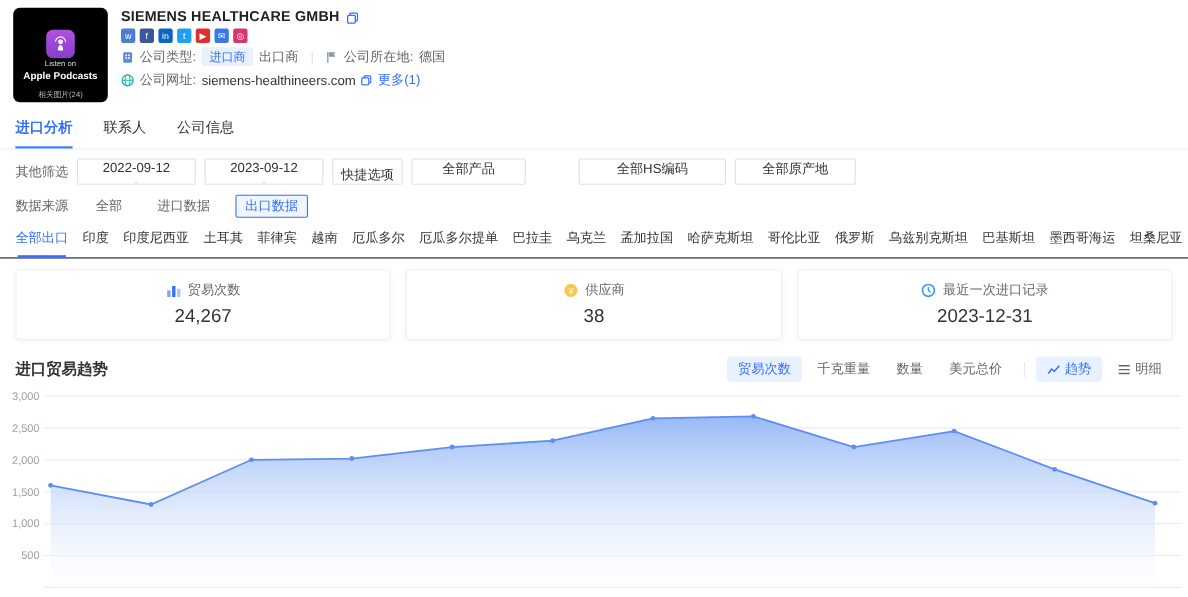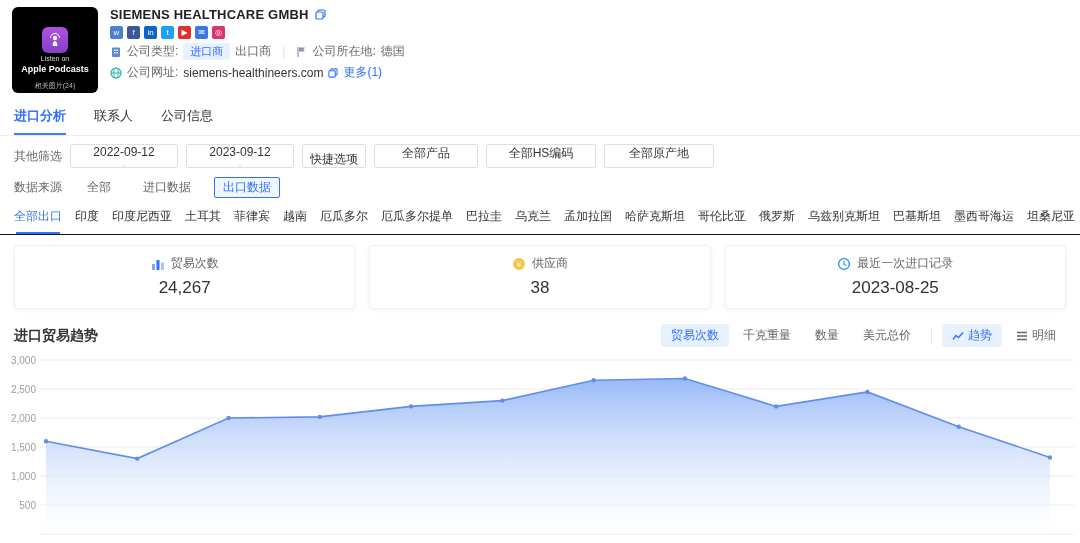--- a/index.html
+++ b/index.html
@@ -7,21 +7,21 @@
   body{font-family:"Liberation Sans","DejaVu Sans",sans-serif;font-size:12px;color:#333;background:#fff;position:relative;}
   svg{display:block;}
   
   .hdr{display:flex;padding:7px 12px 0;height:98px;}
   .logo{width:86px;height:86px;background:#000;border-radius:6px;flex-shrink:0;display:flex;flex-direction:column;align-items:center;justify-content:center;color:#fff;gap:2px;position:relative;}
   .logo .pod-ic{width:26px;height:26px;border-radius:6px;background:linear-gradient(180deg,#b150e2,#8440c8);display:flex;align-items:center;justify-content:center;}
   .logo .l1{font-size:7px;color:#ddd;}
   .logo .l2{font-size:9px;font-weight:bold;}
   .logo .cap{position:absolute;bottom:2px;left:0;right:0;text-align:center;font-size:7px;color:#bbb;}
   .hinfo{margin-left:12px;flex:1;min-width:0;}
-  .name-row{display:flex;align-items:center;gap:6px;}
+  .name-row{display:flex;align-items:flex-end;gap:6px;}
   .cname{font-size:13px;font-weight:bold;color:#222;letter-spacing:.2px;}
   .mini-ic{display:inline-flex;align-items:center;}
   .social-row{display:flex;gap:4px;margin-top:4px;}
   .soc{width:13px;height:13px;border-radius:2px;color:#fff;font-size:8px;line-height:13px;text-align:center;cursor:pointer;overflow:hidden;}
   .meta-row{display:flex;align-items:center;gap:5px;margin-top:4px;color:#666;}
   .chip-blue{background:#e8f1ff;color:#3370ff;padding:1px 7px;border-radius:2px;font-size:11px;}
   .plain-type{color:#666;}
   .sep{color:#ddd;margin:0 6px;}
   .weblink{color:#333;text-decoration:none;cursor:pointer;}
   .more{color:#3370ff;cursor:pointer;}
@@ -35,21 +35,21 @@
   
   .tabs{display:flex;gap:28px;padding:9px 14px 0;border-bottom:1px solid #ebeef5;}
   .tab{padding-bottom:8px;font-size:13px;color:#333;cursor:pointer;}
   .tab.active{color:#3370ff;border-bottom:2px solid #3b82f6;font-weight:bold;}
   
   .filter-row{display:flex;align-items:center;gap:8px;padding:8px 14px 4px;color:#666;}
   .fbox{height:24px;border:1px solid #dcdfe6;border-radius:2px;background:#fff;display:flex;align-items:center;gap:6px;padding:0 7px;color:#333;cursor:pointer;flex-direction:column;}
   .fbox.between{justify-content:space-between;}
   .w-date{width:108px;}
   .w-prod{width:104px;}
-  .w-hs{width:110px;}
+  .w-hs{width:134px;margin-left:40px;}
   .w-org{width:110px;}
   
   .src-row{display:flex;align-items:center;gap:16px;padding:5px 14px 2px;color:#666;}
   .src-opt{cursor:pointer;padding:1px 8px;border-radius:2px;border:1px solid transparent;}
   .src-opt.active{color:#3370ff;border-color:#3370ff;background:#f0f6ff;}
   
   .country-row{display:flex;align-items:center;gap:13px;padding:8px 14px 9px;border-bottom:1px solid #0f172a;white-space:nowrap;}
   .ctab{cursor:pointer;color:#333;position:relative;}
   .ctab.active{color:#3370ff;}
   .ctab.active::after{content:'';position:absolute;left:2px;right:2px;bottom:-9px;height:2px;background:#3370ff;}
@@ -264,21 +264,21 @@
     <div class="card">
       <div class="card-top">
         <span class="mini-ic">
           <svg width="14" height="14" viewBox="0 0 14 14">
             <circle cx="7" cy="7" r="5.4" fill="none" stroke="#3b9cf5" stroke-width="1.5"></circle>
             <path d="M7 4v3.2l2.2 1.5" stroke="#3b9cf5" stroke-width="1.3" fill="none"></path>
           </svg>
         </span>
         <span>最近一次进口记录</span>
       </div>
-      <div class="card-val">2023-08-25</div>
+      <div class="card-val">2023-12-31</div>
     </div>
   </div>
 
 <div class="trend-hdr">
   <span class="trend-title">进口贸易趋势</span>
   <span class="trend-ctrl">
       <span class="mbtn active">贸易次数</span>
       <span class="mbtn">千克重量</span>
       <span class="mbtn">数量</span>
       <span class="mbtn">美元总价</span>

